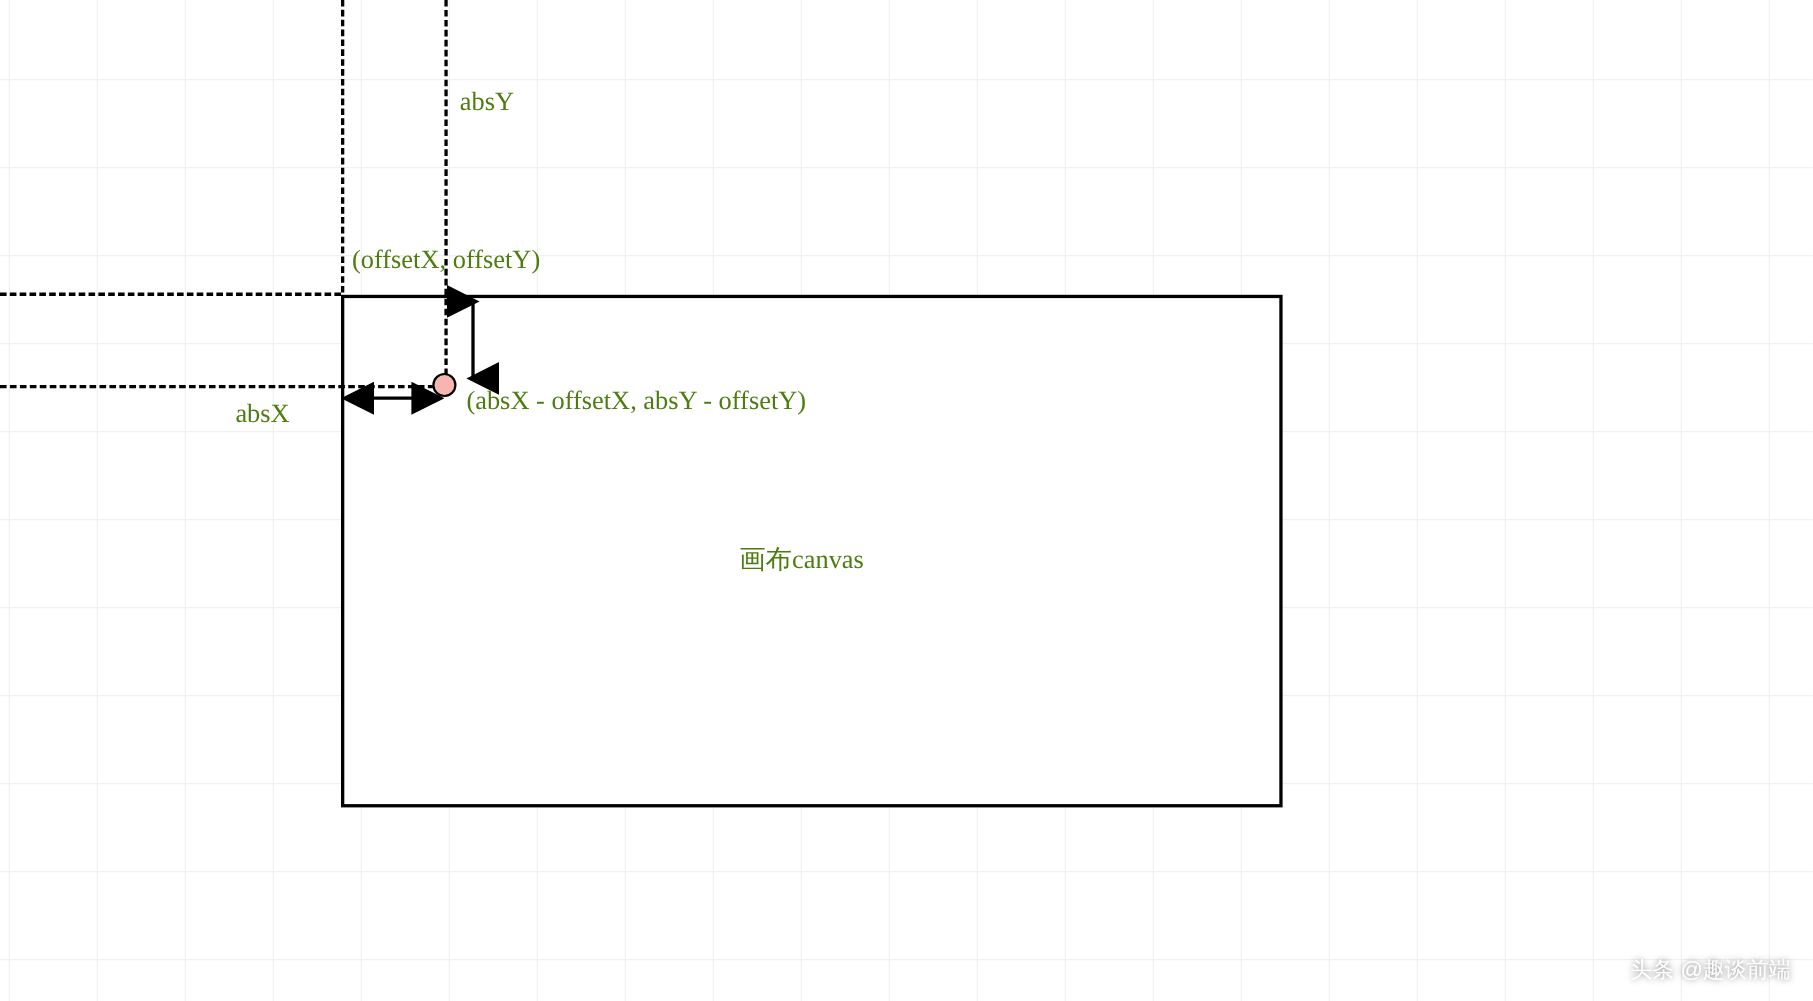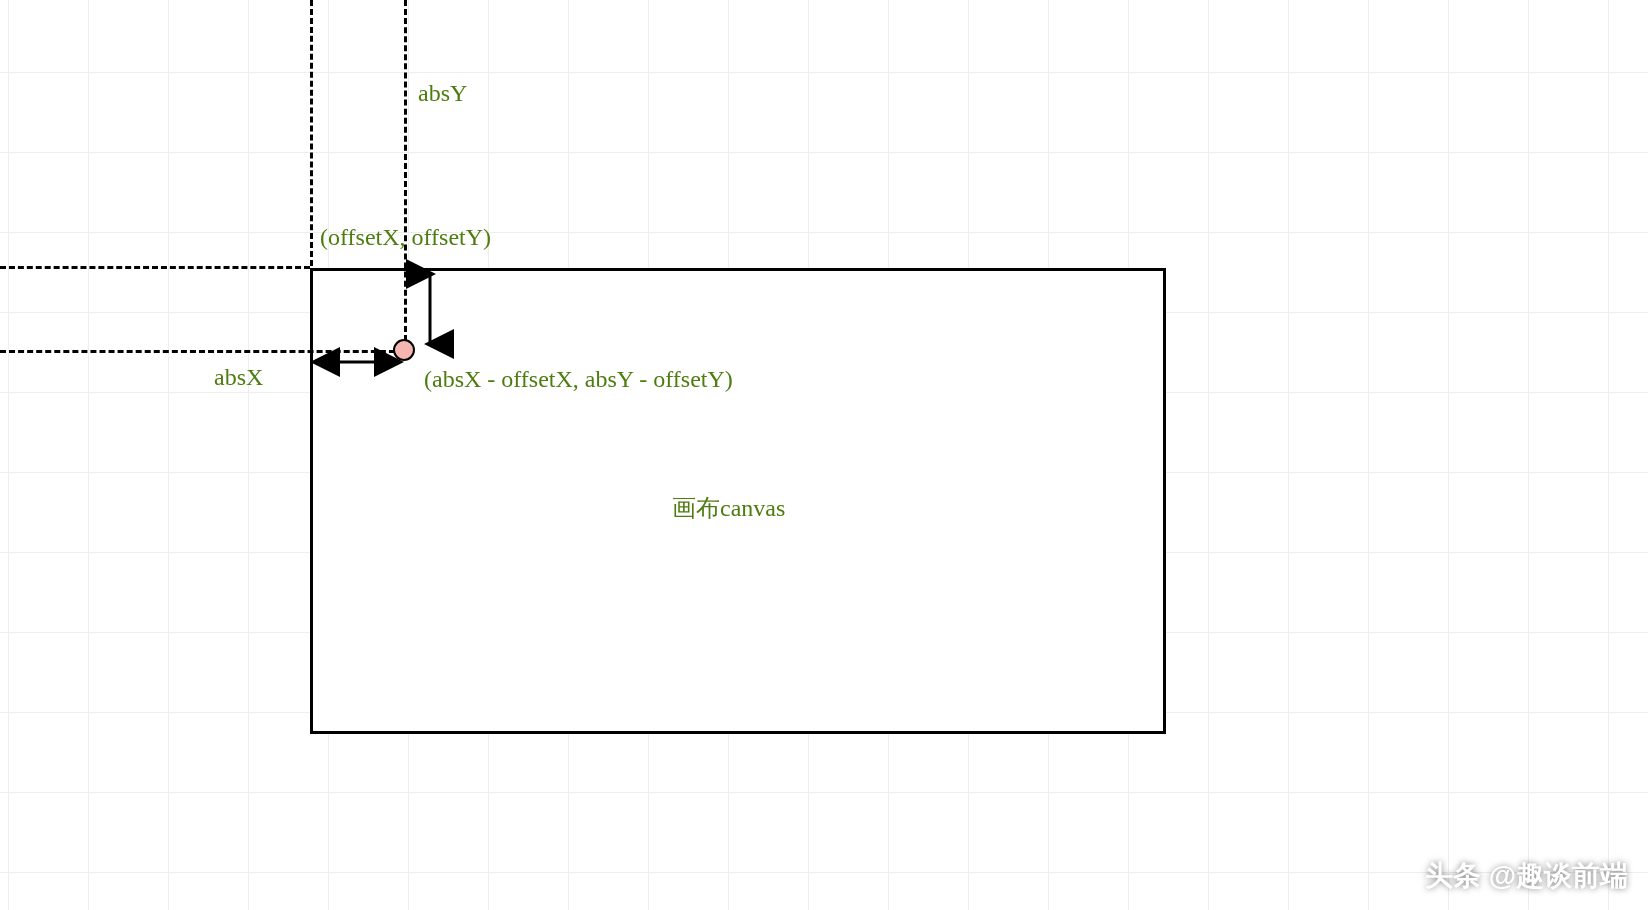--- a/index.html
+++ b/index.html
@@ -47,24 +47,24 @@
     position: absolute;
     font-size: 24px;
     color: #4d7c0f;
     white-space: nowrap;
     font-family: Liberation Serif, serif;
   }
   .watermark {
     position: absolute;
     right: 20px;
     bottom: 15px;
-    font-size: 28px;
+    font-size: 20px;
     color: #ffffff;
     text-shadow: 0 0 6px rgba(0,0,0,0.5);
-    font-weight: 700;
+    font-weight: 400;
   }
   svg.arrow {
     position: absolute;
     overflow: visible;
   }
 </style>
 </head>
 <body>
 
 <div class="grid-bg"></div>
@@ -104,17 +104,17 @@
 </svg>
 
 <div class="point" style="left:404px; top:350px;"></div>
 
 <div class="label" style="left:418px; top:80px;">absY</div>
 
 <div class="label" style="left:180px; top:364px;margin-left:34px;">absX</div>
 
 <div class="label" style="left:320px; top:224px;">(offsetX, offsetY)</div>
 
-<div class="label" style="left:424px; top:366px;">(absX - offsetX, absY - offsetY)</div>
+<div class="label" style="left:424px; top:352px;">(absX - offsetX, absY - offsetY)</div>
 
 <div class="label" style="left:672px; top:492px;">画布canvas</div>
 
 <div class="watermark">头条 @趣谈前端</div>
 
 </body></html>

